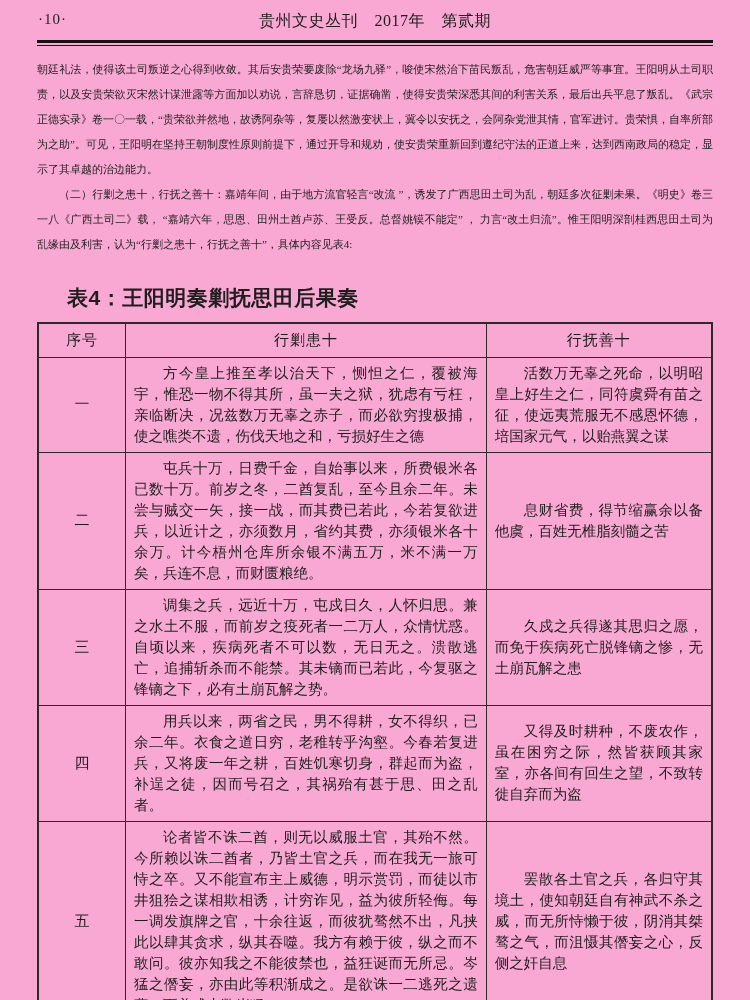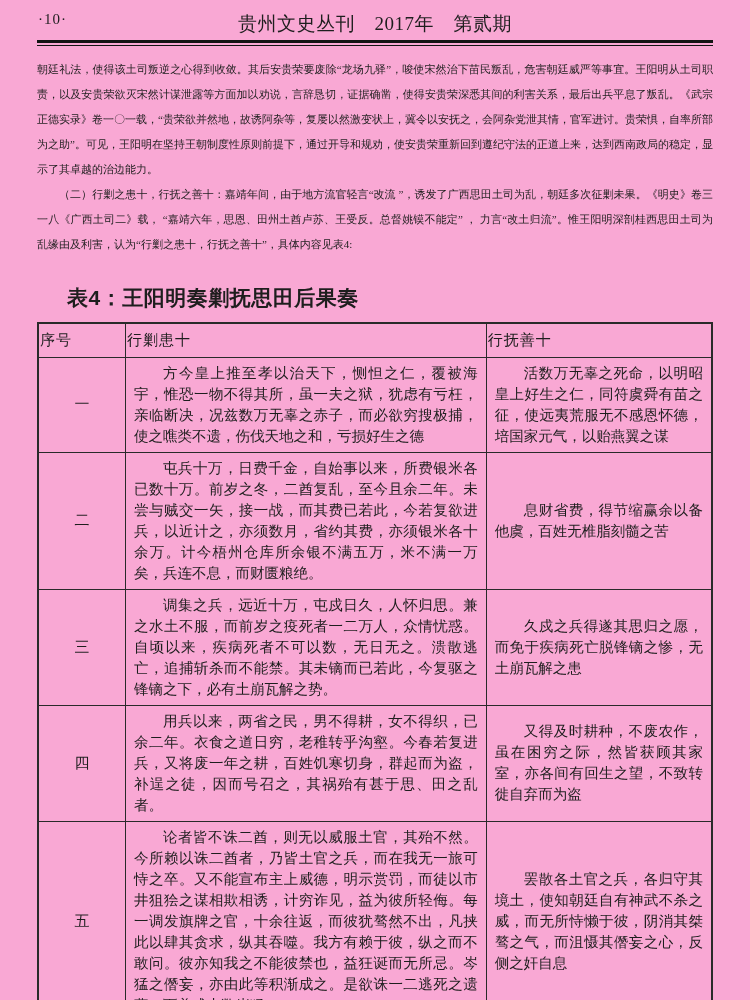--- a/index.html
+++ b/index.html
@@ -20,21 +20,21 @@
   }
   .page-number {
     position: absolute;
     left: 38px;
     top: 11px;
     font-size: 15px;
     letter-spacing: 1px;
   }
   .journal-title {
     text-align: center;
-    font-size: 19px;
+    font-size: 16px;
     letter-spacing: 0.5px;
   }
   .header-rule {
     margin: 7px 37px 0 37px;
     height: 6px;
     border-top: 3px solid #141414;
     border-bottom: 1.2px solid #141414;
   }
   .content {
     margin: 0 37px;
@@ -64,21 +64,21 @@
   .doc-table col.c-num  { width: 13%; }
   .doc-table col.c-jiao { width: 53.5%; }
   .doc-table col.c-fu   { width: 33.5%; }
   .doc-table th, .doc-table td {
     border: 1.2px solid #2a2a2a;
   }
   .doc-table th {
     height: 34px;
     font-weight: normal;
     font-size: 15px;
-    text-align: left;
+    text-align: center;
     vertical-align: middle;
     letter-spacing: 1px;
   }
   td.num-cell {
     text-align: center;
     vertical-align: middle;
     font-size: 15px;
   }
   td.text-cell {
     padding: 5px 8px;

